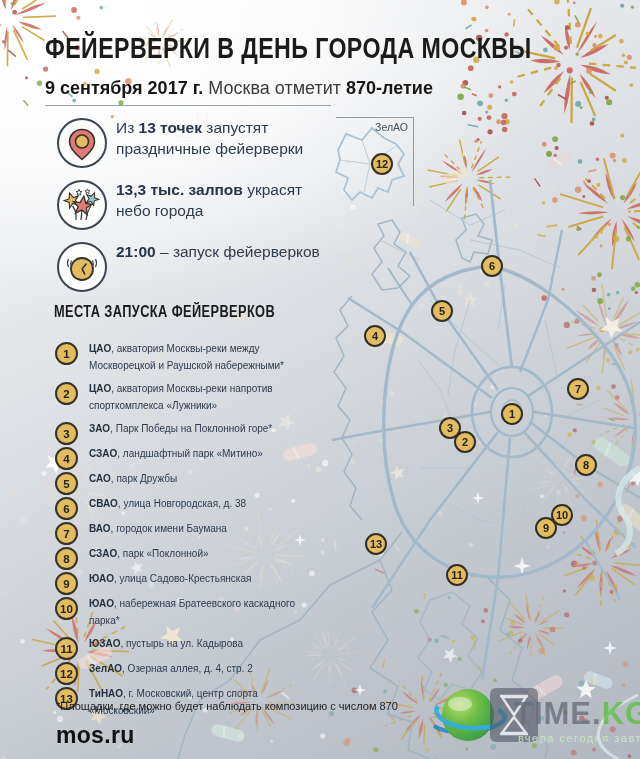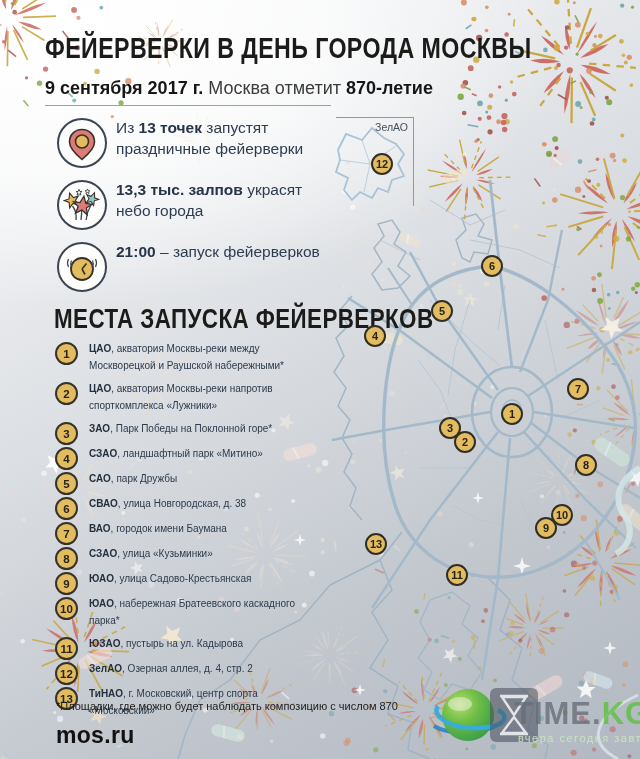--- a/index.html
+++ b/index.html
@@ -18,21 +18,21 @@
   .subtitle{position:absolute;left:45px;top:78px;font-size:18px;color:#3c3c3c;white-space:nowrap;}
   .subtitle b{color:#161616;}
   .subtitle-rule{position:absolute;left:45px;top:105px;width:286px;height:1px;background:#9aa1a8;}
 
   .fact{position:absolute;left:56px;display:flex;}
   .fact-icon{width:52px;height:52px;flex:0 0 52px;}
   .fact-text{margin-left:8px;width:208px;font-size:15.5px;line-height:21px;color:#2e3c50;}
   .fact-text b{color:#273activ650;}
   .fact-text b{color:#27344a;}
 
-  .list-heading{position:absolute;left:54px;top:303px;font-size:28px;font-weight:700;color:#1b1b1a;white-space:nowrap;text-align:right;}
+  .list-heading{position:absolute;left:54px;top:303px;font-size:16px;font-weight:700;color:#1b1b1a;white-space:nowrap;text-align:right;}
   .places{position:absolute;left:55px;top:341px;width:260px;}
   .place-row{position:relative;margin-bottom:7px;min-height:18px;padding-left:34px;}
   .num-badge{position:absolute;left:0;top:1px;width:19px;height:19px;border-radius:50%;
     background:#e3bc5f;border:2px solid #35322a;color:#27241d;font-size:11.5px;font-weight:700;
     display:flex;align-items:center;justify-content:center;}
   .place-text{display:block;font-size:10px;line-height:16.5px;color:#2c3a4c;}
   .place-text b{color:#24303e;}
 
   .footnote{position:absolute;left:56px;top:700px;font-size:11px;color:#1d1d1c;white-space:nowrap;}
   .source{position:absolute;left:56px;top:722px;font-size:23px;font-weight:700;color:#111;letter-spacing:.3px;}
@@ -1012,21 +1012,21 @@
           <span class="place-text"><b>СВАО</b><span>, улица Новгородская, д. 38</span></span>
         </div>
 
         <div class="place-row">
           <span class="num-badge">7</span>
           <span class="place-text"><b>ВАО</b><span>, городок имени Баумана</span></span>
         </div>
 
         <div class="place-row">
           <span class="num-badge">8</span>
-          <span class="place-text"><b>СЗАО</b><span>, улица «Кузьминки»</span></span>
+          <span class="place-text"><b>СЗАО</b><span>, парк «Поклонной»</span></span>
         </div>
 
         <div class="place-row">
           <span class="num-badge">9</span>
           <span class="place-text"><b>ЮАО</b><span>, улица Садово-Крестьянская</span></span>
         </div>
 
         <div class="place-row">
           <span class="num-badge">10</span>
           <span class="place-text"><b>ЮАО</b><span>, набережная Братеевского каскадного парка*</span></span>

